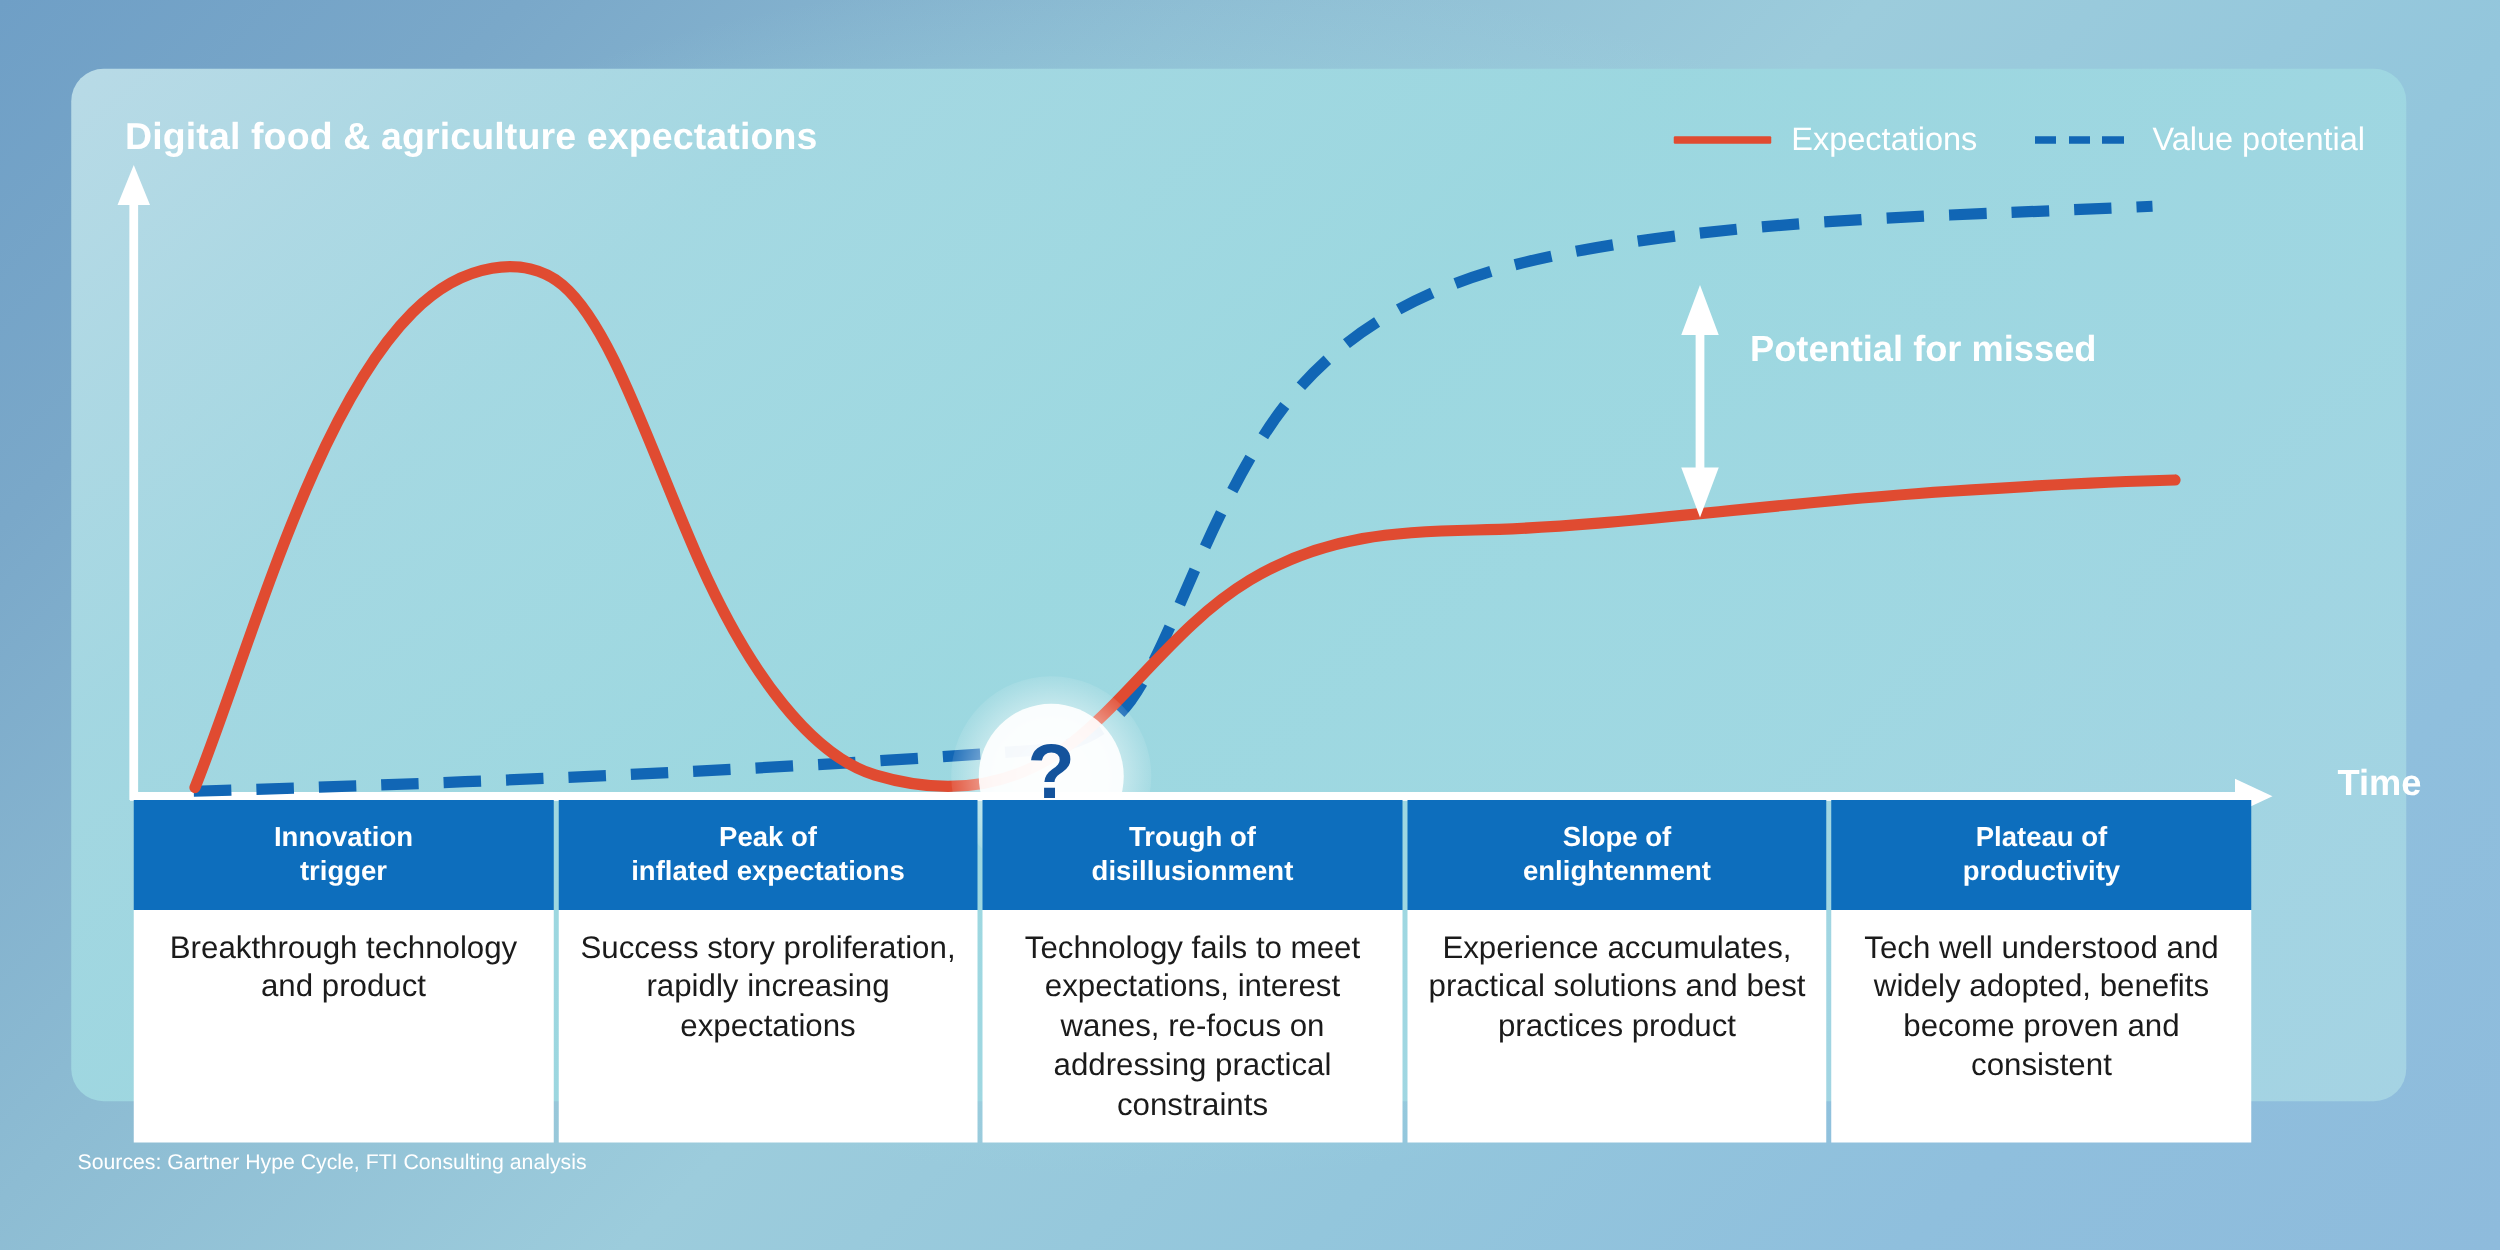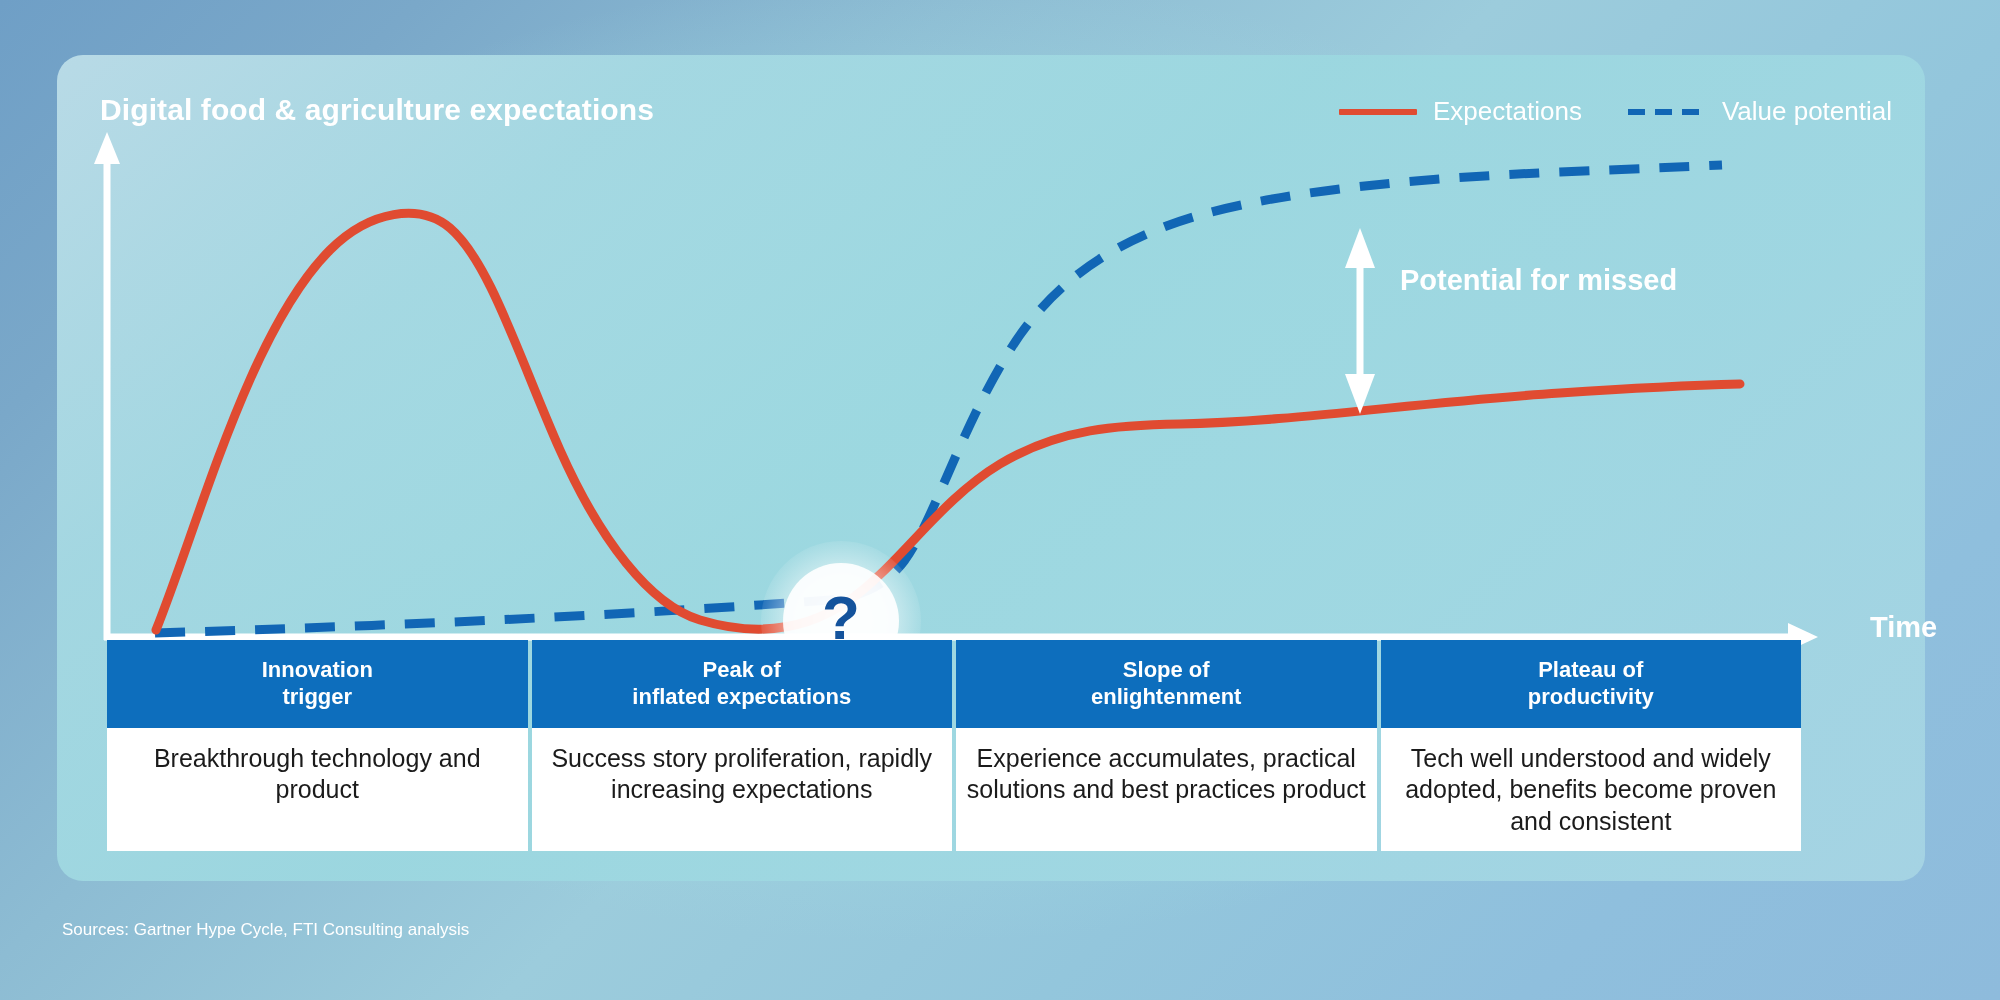--- a/index.html
+++ b/index.html
@@ -277,20 +277,27 @@
     </div>
 
     <div class="stage-col">
       <div class="stage-head">
         <div>Peak of</div>
         <div>inflated expectations</div>
       </div>
       <div class="stage-body">Success story proliferation, rapidly increasing expectations</div>
     </div>
 
+    <div class="stage-col">
+      <div class="stage-head">
+        <div>Trough of</div>
+        <div>disillusionment</div>
+      </div>
+      <div class="stage-body">Technology fails to meet expectations, interest wanes, re-focus on addressing practical constraints</div>
+    </div>
 
     <div class="stage-col">
       <div class="stage-head">
         <div>Slope of</div>
         <div>enlightenment</div>
       </div>
       <div class="stage-body">Experience accumulates, practical solutions and best practices product</div>
     </div>
 
     <div class="stage-col">

